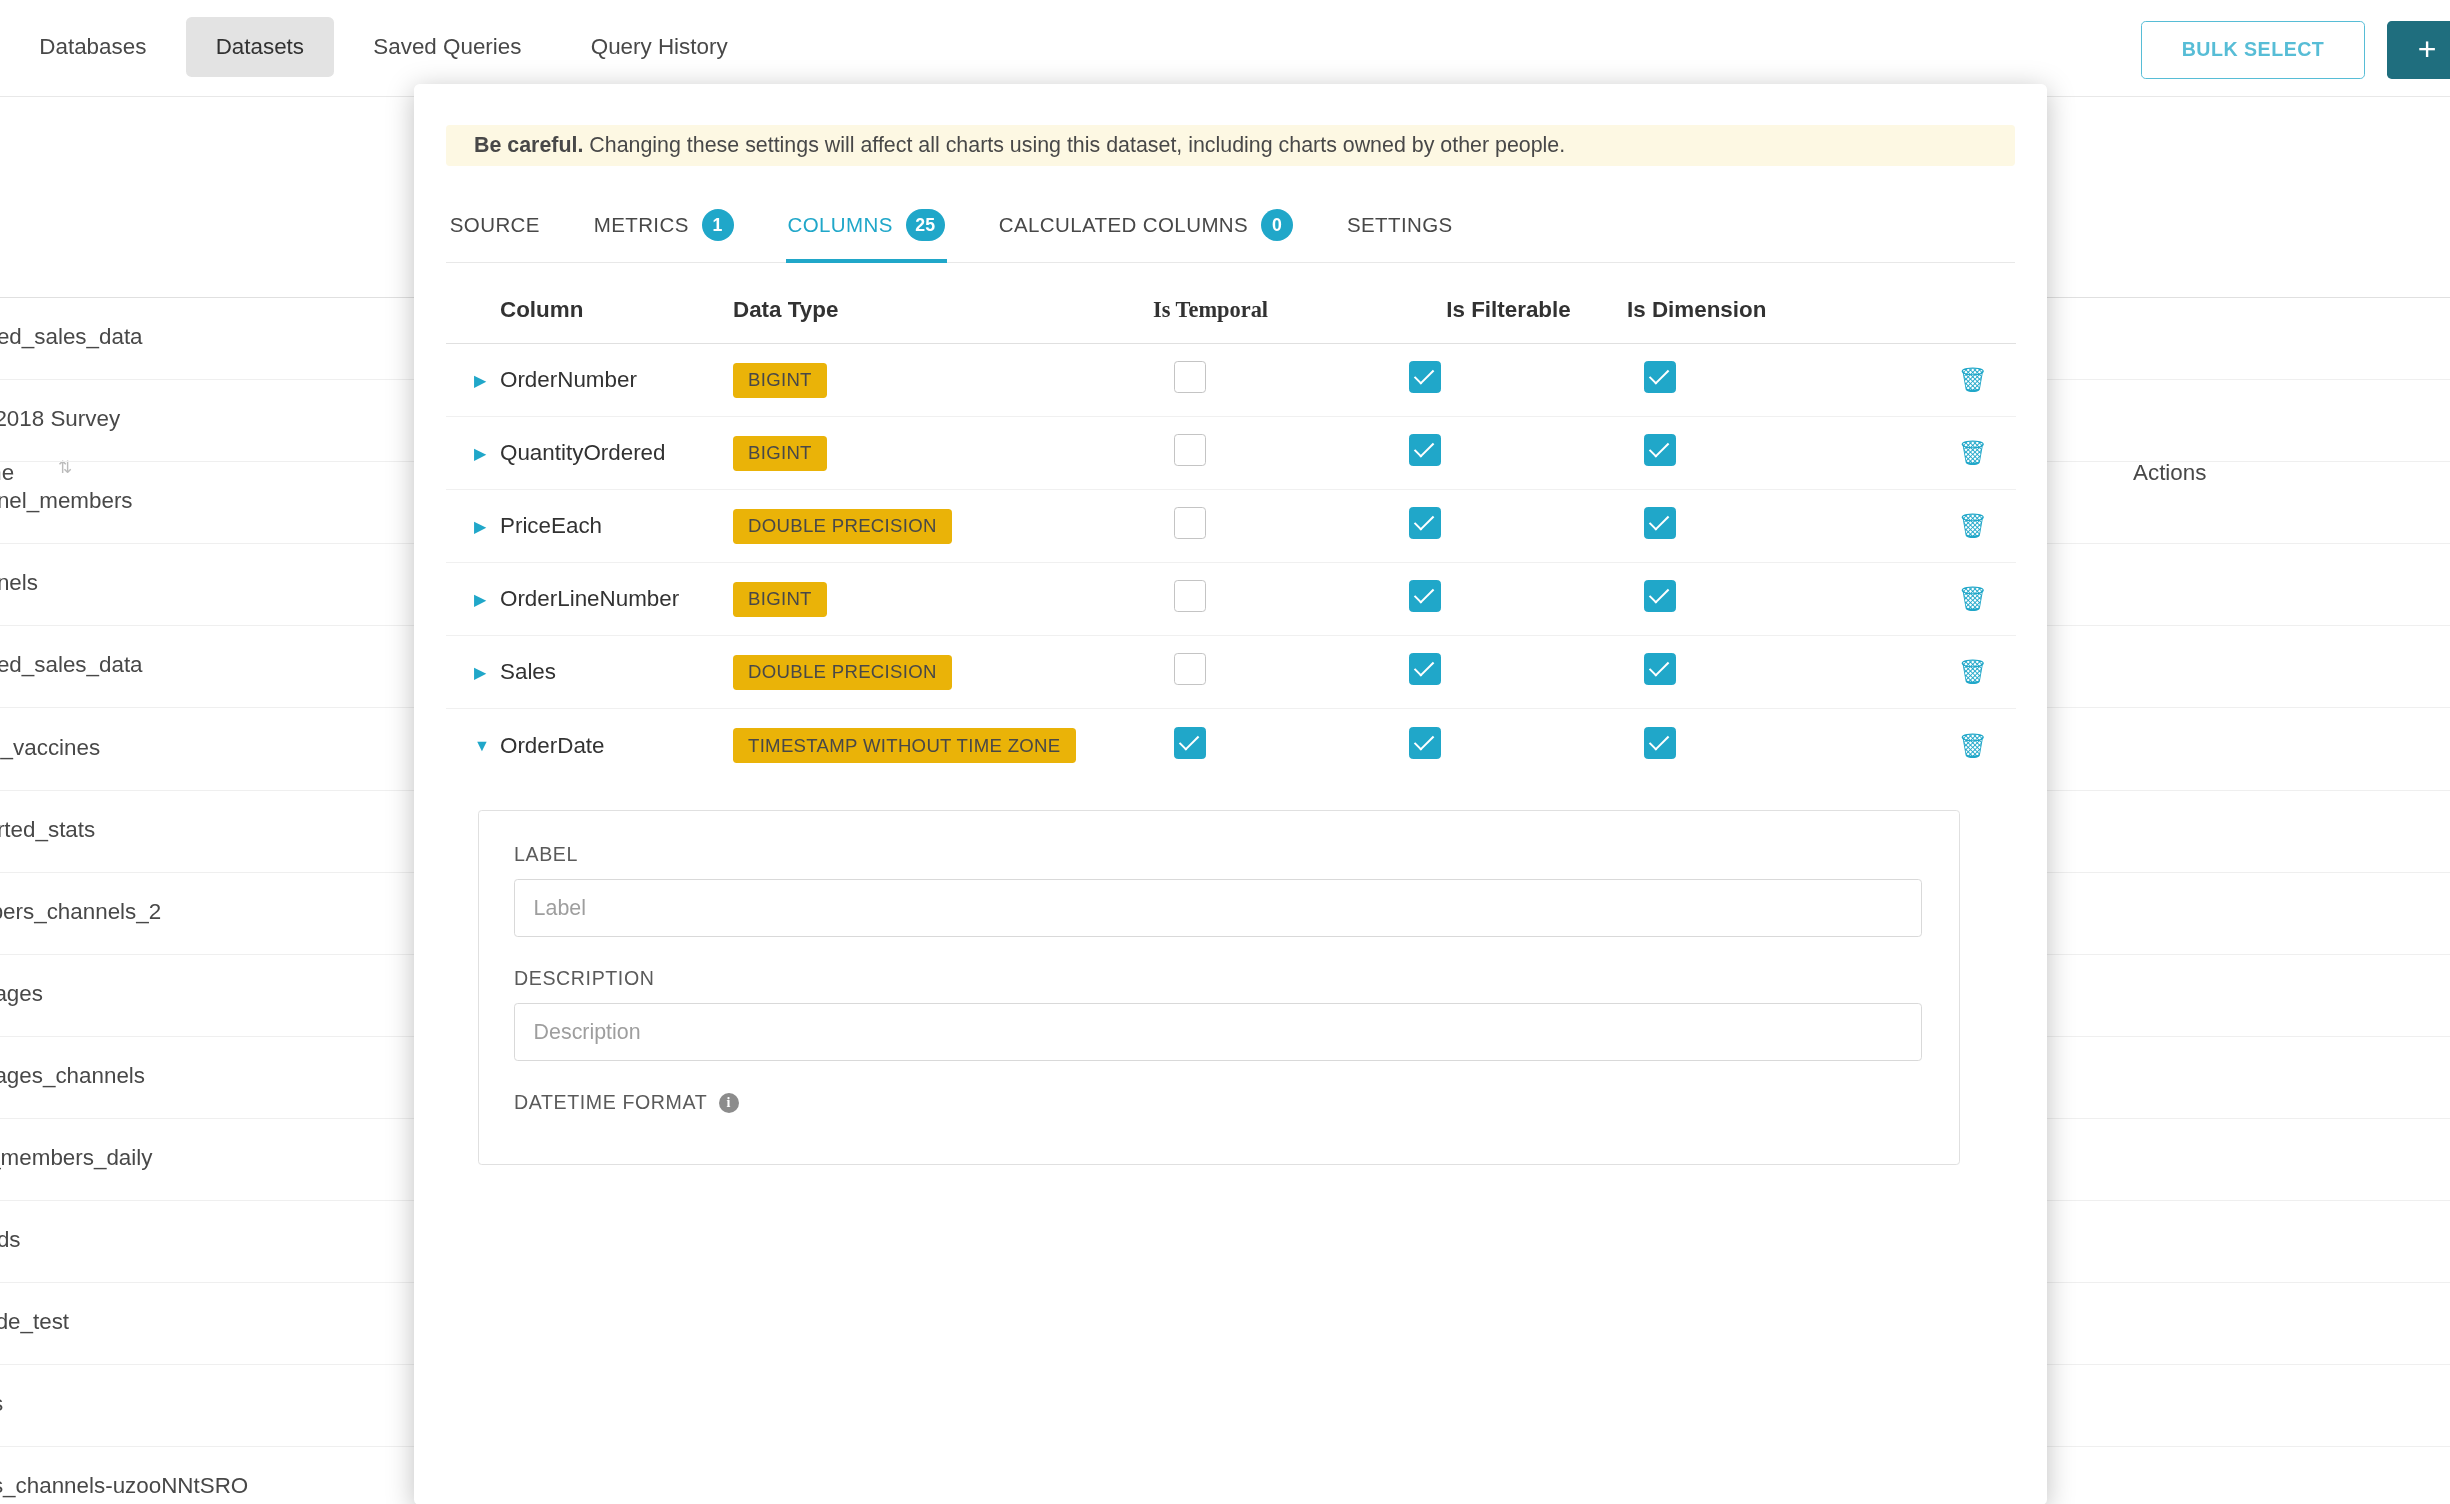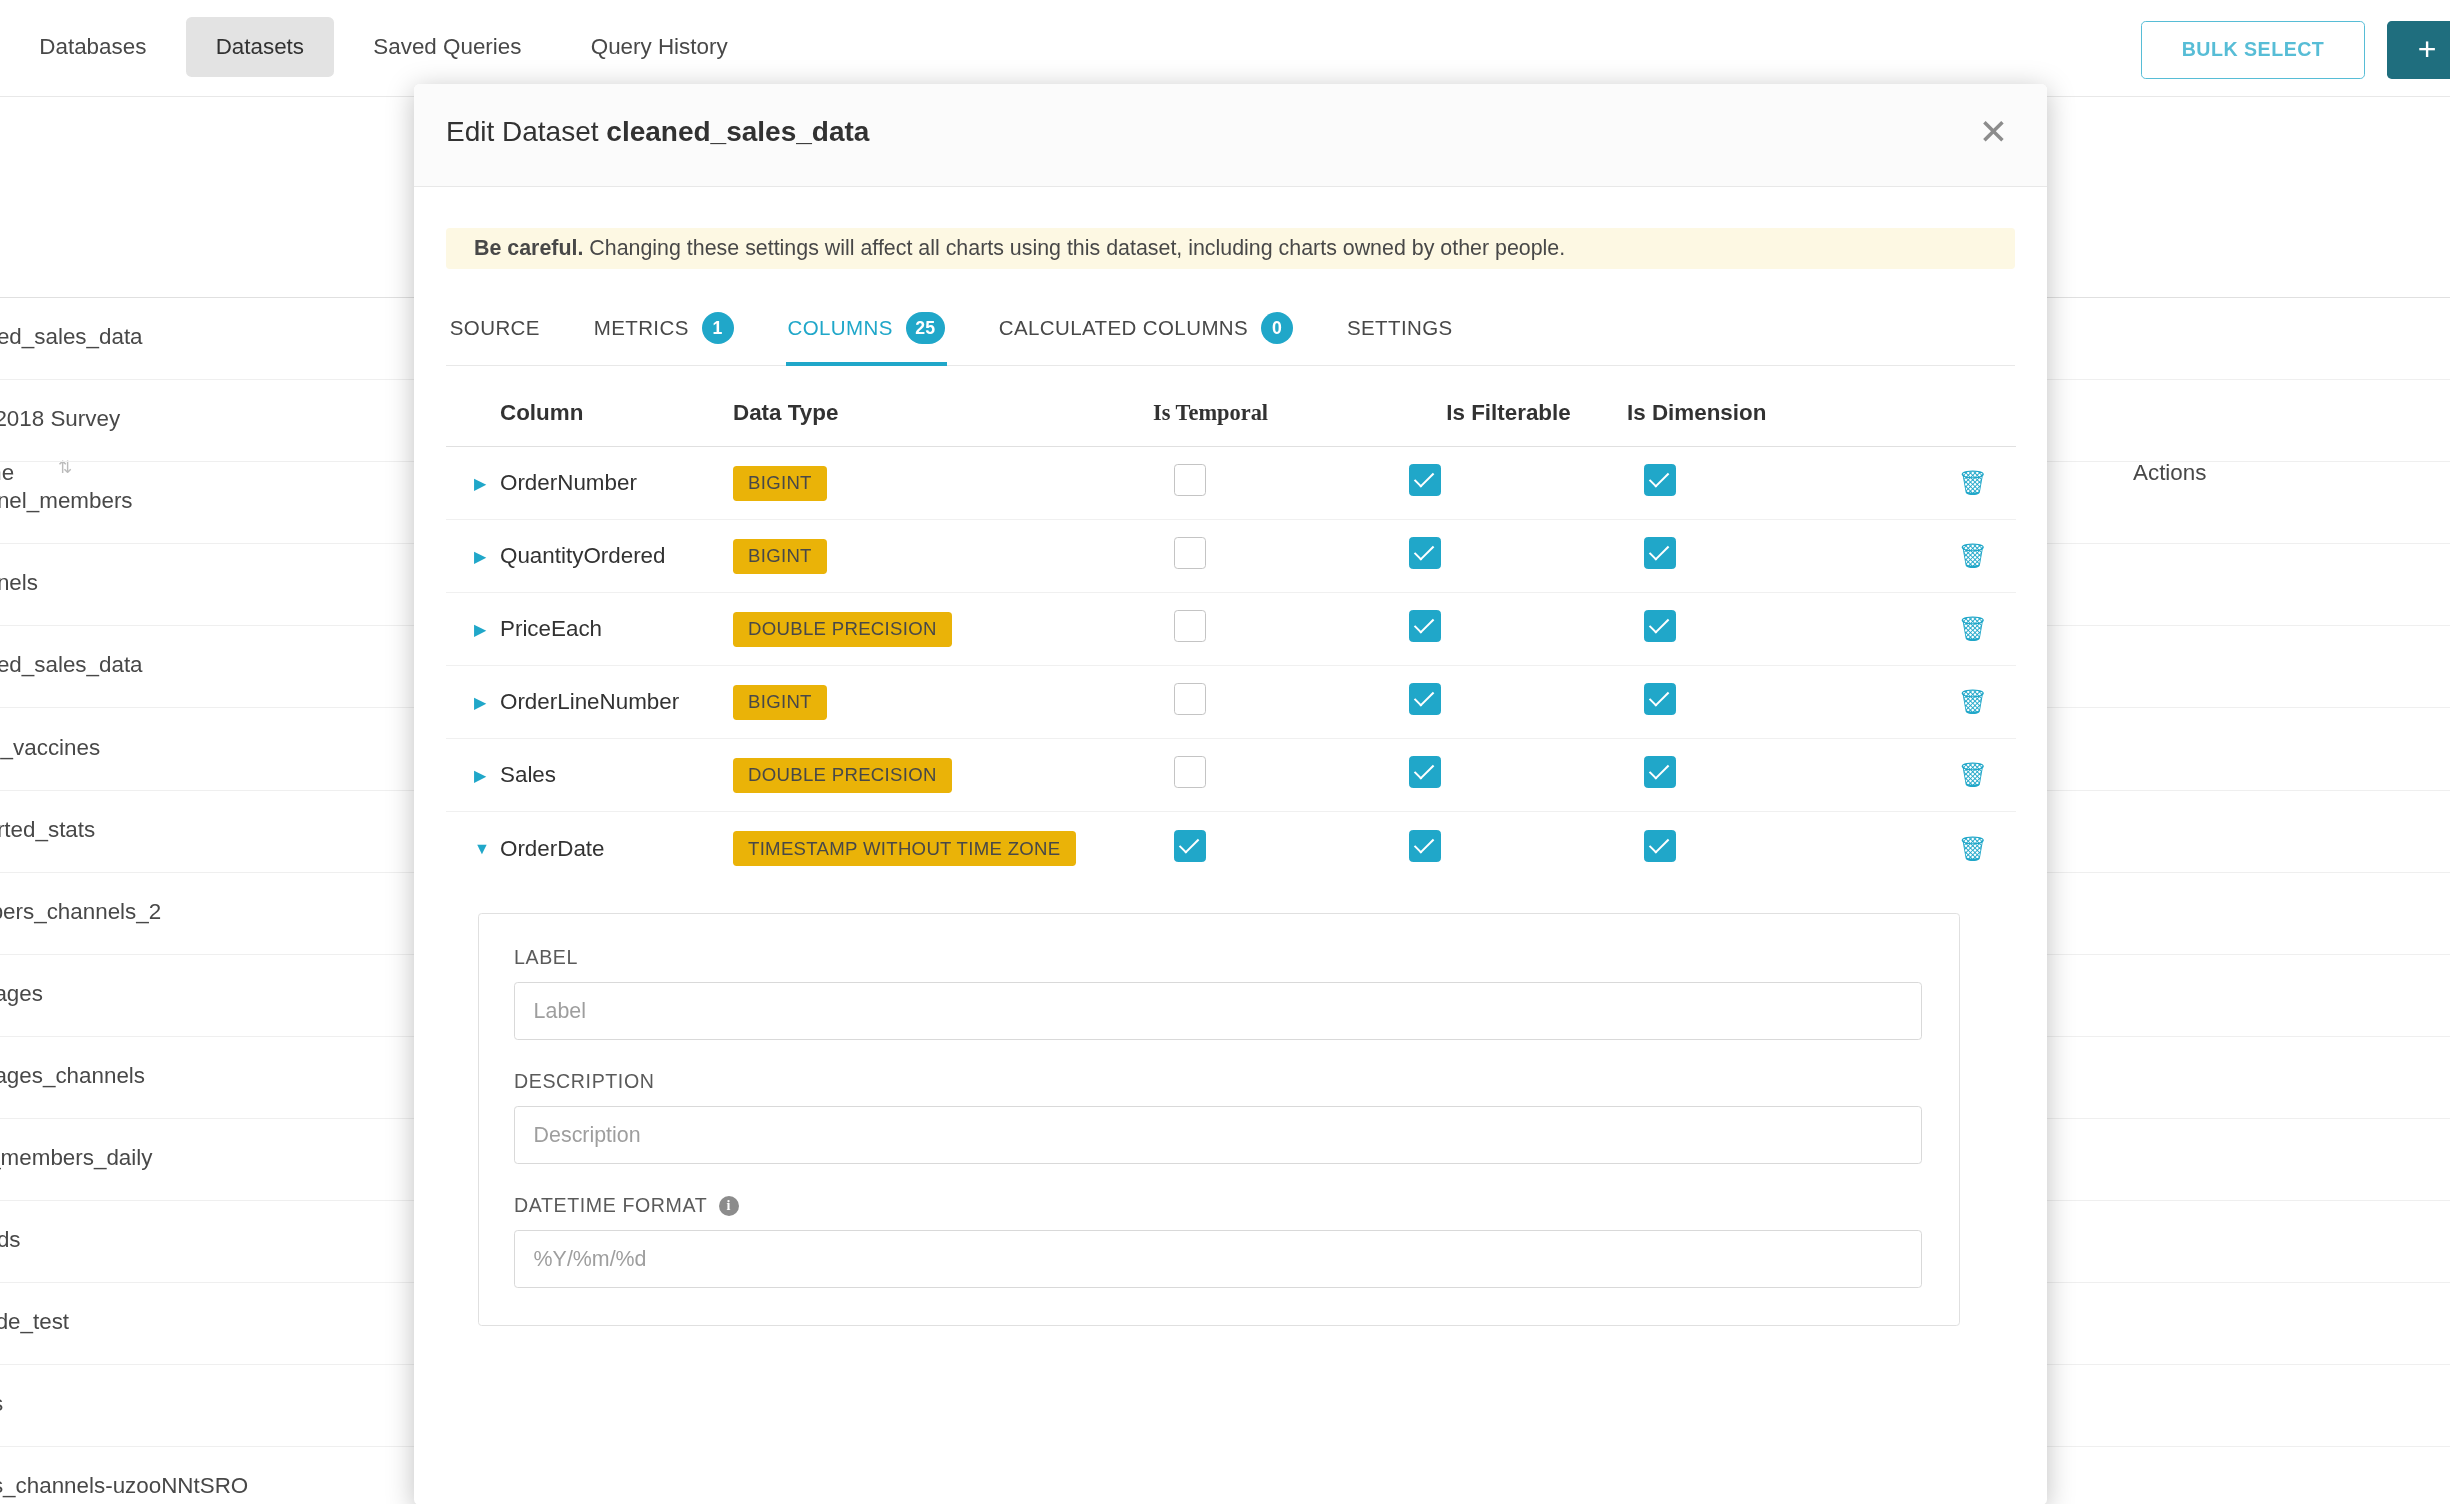--- a/index.html
+++ b/index.html
@@ -381,24 +381,20 @@
       <span>code_test</span>
     </div>
   <div class="bg-row" style="top:1365px">
       <span>ers</span>
     </div>
   <div class="bg-row" style="top:1447px;border-bottom:none">
       <span>ers_channels-uzooNNtSRO</span>
     </div>
 
   <div class="modal">
-    <div class="modal-header">
-      <div class="modal-title"><span>Edit Dataset </span><b>cleaned_sales_data</b></div>
-      <div class="modal-close">✕</div>
-    </div>
 
     <div class="modal-body">
 
       <div class="alert">
         <b>Be careful.</b><span> Changing these settings will affect all charts using this dataset, including charts owned by other people.</span>
       </div>
 
       <div class="tabs">
         <div class="tab">
           <span>SOURCE</span>
@@ -496,20 +492,19 @@
         <div class="field-label">LABEL</div>
         <input class="field-input" type="text" placeholder="Label" style="">
 
         <div class="field-label">DESCRIPTION</div>
         <input class="field-input" type="text" placeholder="Description" style="">
 
         <div class="field-label">
           <span>DATETIME FORMAT</span>
           <span class="info-i">i</span>
         </div>
-        <input class="field-input last" type="text" placeholder="%Y/%m/%d" style="">
       </div>
 
     </div>
   </div>
 
 </div>
 
 
 </body></html>

